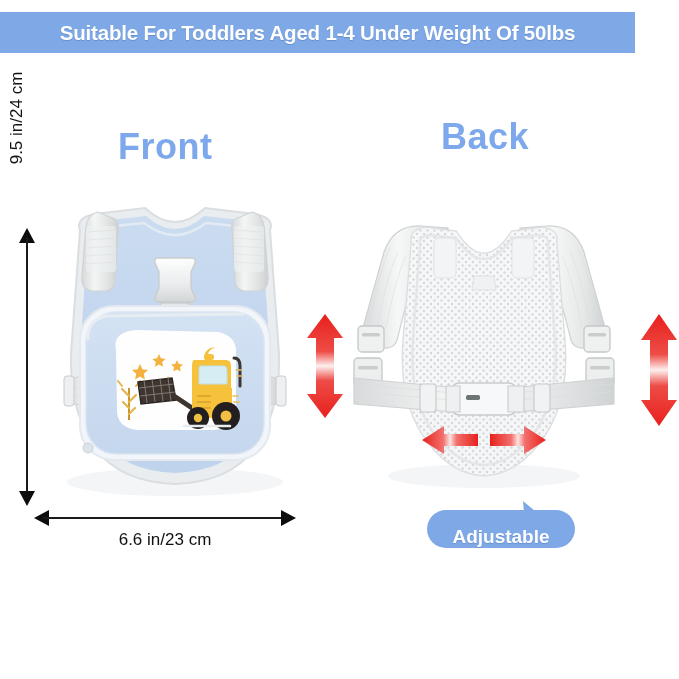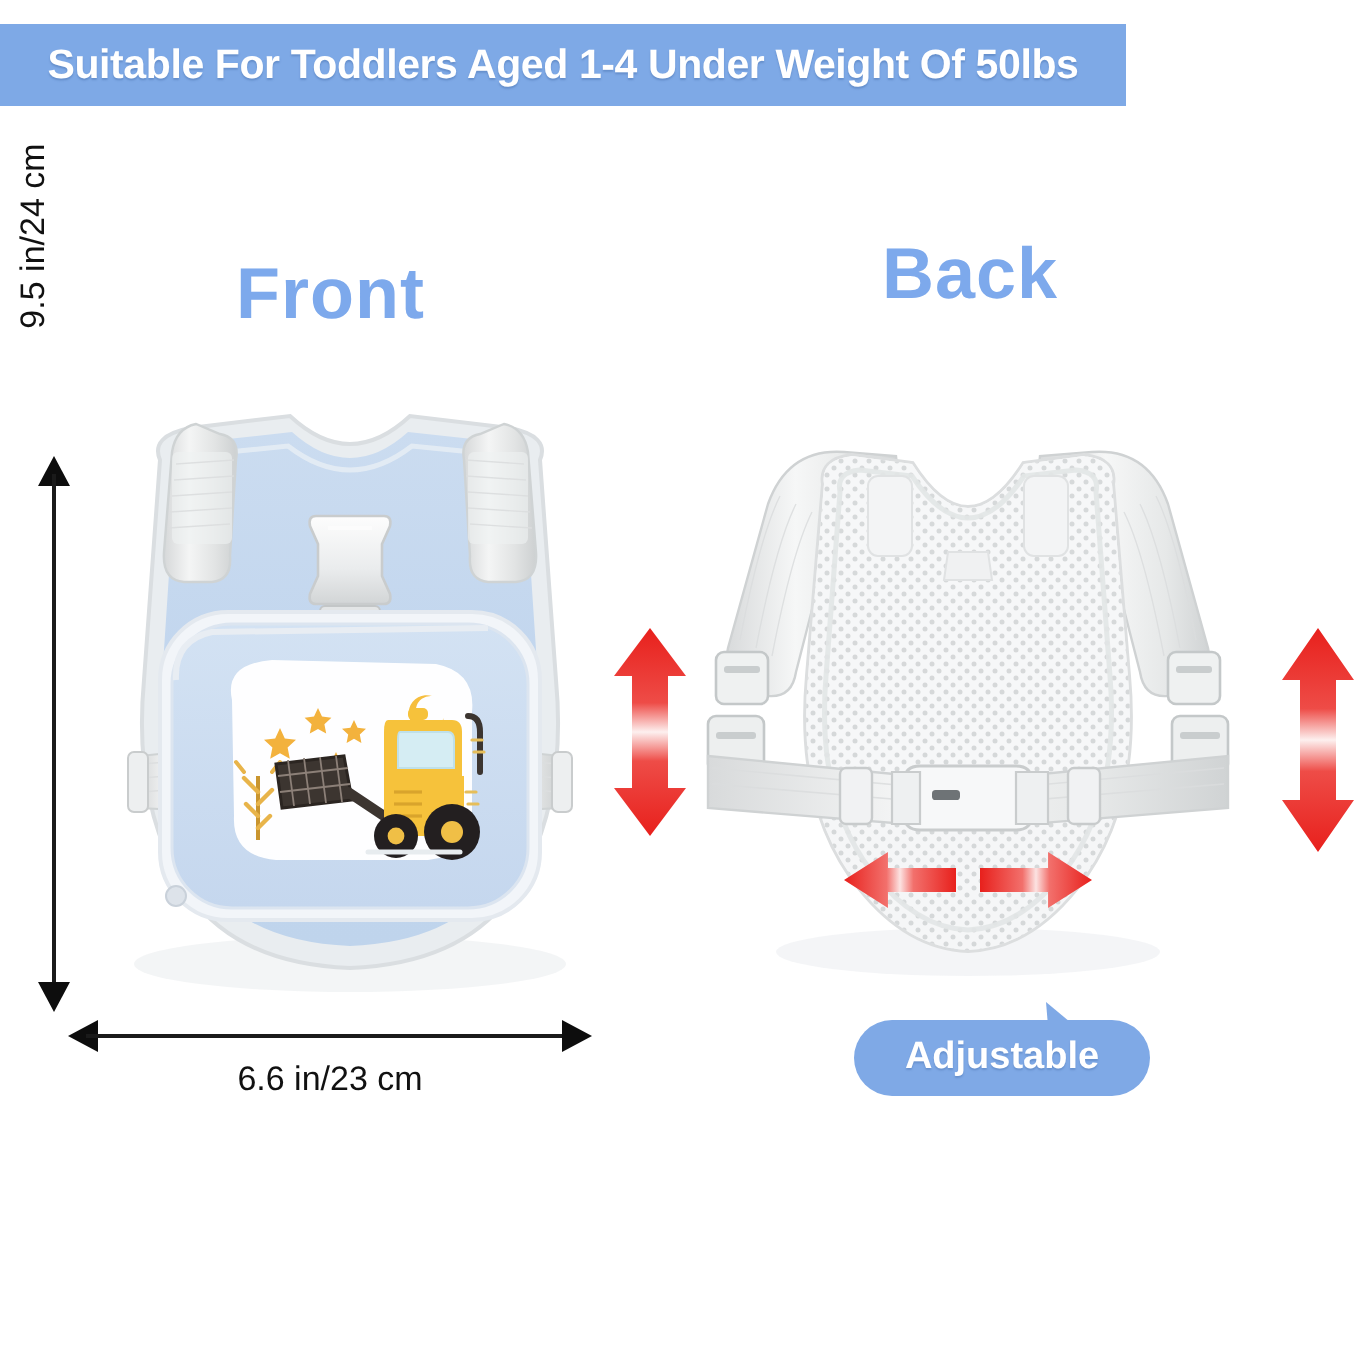--- a/index.html
+++ b/index.html
@@ -13,21 +13,21 @@
     position: relative;
     overflow: hidden;
     font-family: "Liberation Sans", sans-serif;
   }
 
   
   .banner {
     position: absolute;
     left: 0;
     top: 12px;
-    width: 563px;
+    width: 635px;
     height: 41px;
     background: #7EA9E6;
     display: flex;
     align-items: center;
     justify-content: center;
   }
   .banner-text {
     color: #ffffff;
     font-size: 20.5px;
     font-weight: bold;
@@ -147,21 +147,21 @@
   
   .callout {
     position: absolute;
     left: 427px;
     top: 510px;
     width: 148px;
     height: 38px;
     background: #7FA9E6;
     border-radius: 19px;
     display: flex;
-    align-items: center;
+    align-items: flex-end;
     justify-content: center;
   }
   .callout-text {
     color: #ffffff;
     font-size: 19px;
     font-weight: bold;
     text-shadow: 0 1px 1px rgba(70,110,170,0.4);
   }
   .callout-tail {
     position: absolute;

